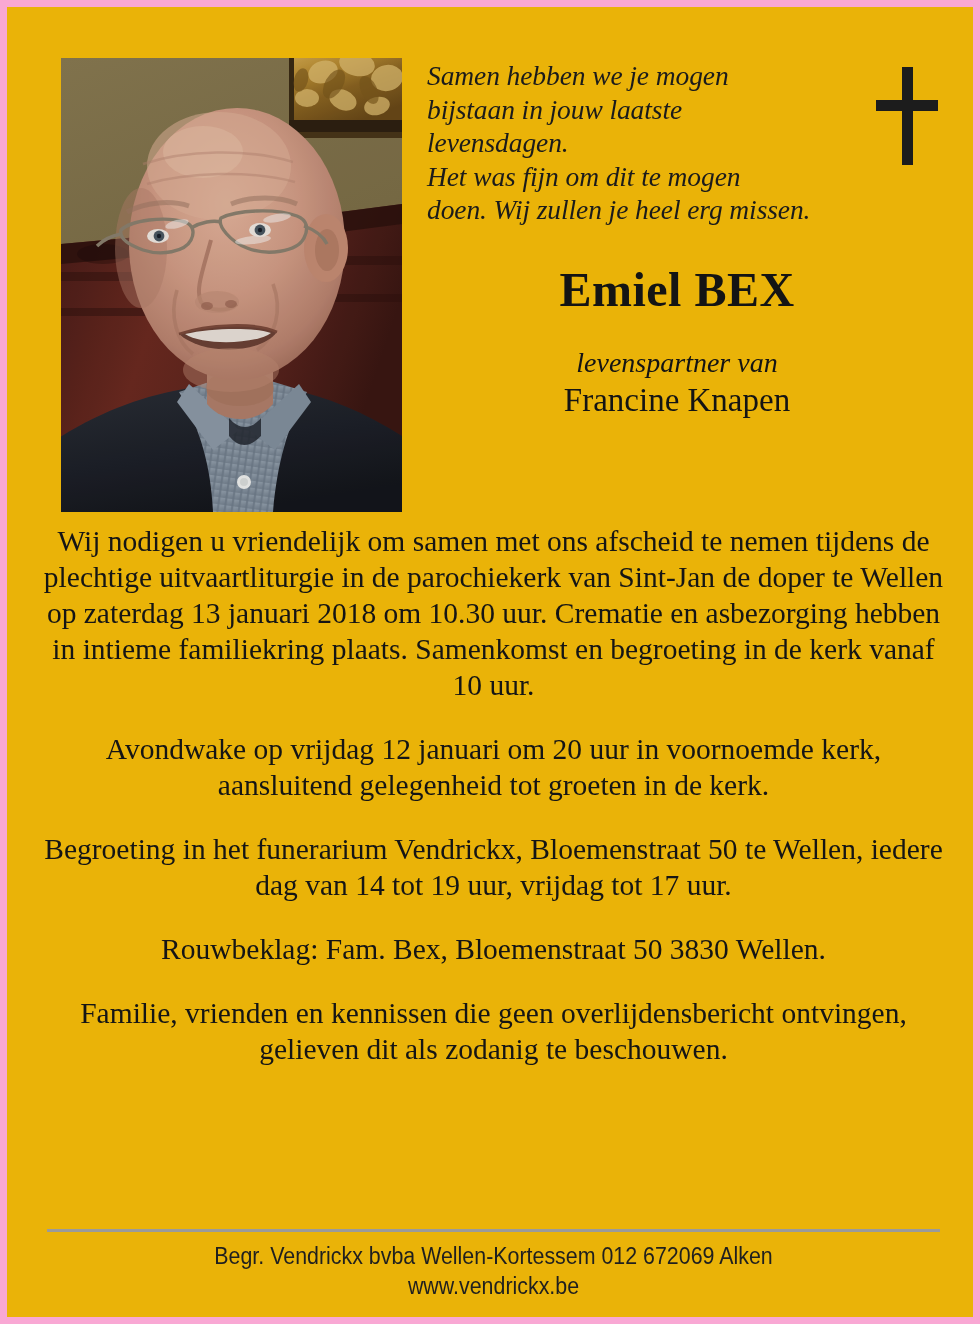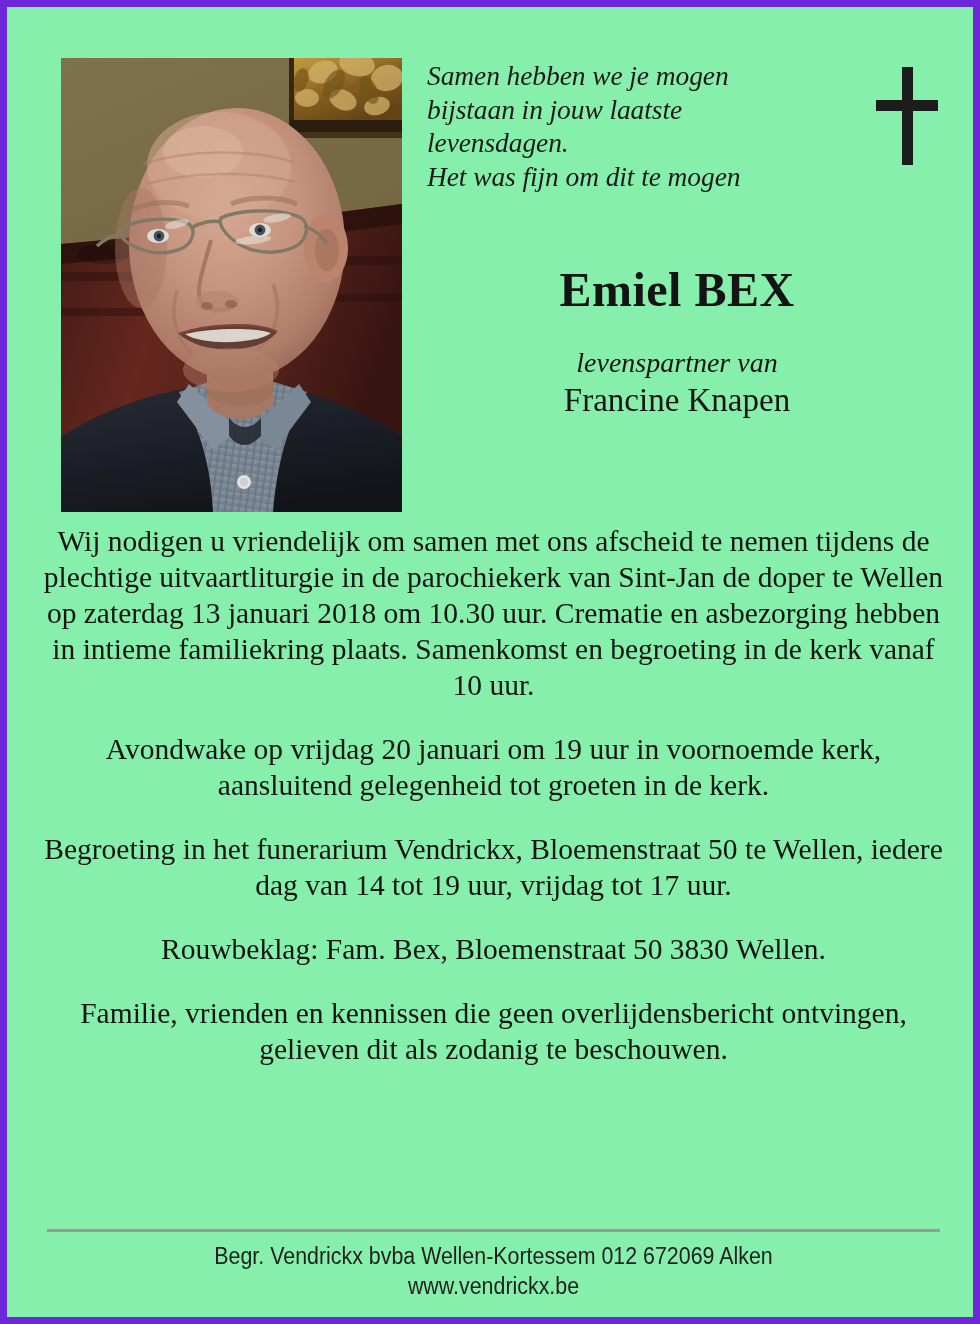--- a/index.html
+++ b/index.html
@@ -10,22 +10,22 @@
   }
   body {
     font-family: "Liberation Serif", "DejaVu Serif", serif;
   }
 
   .card {
     position: relative;
     width: 980px;
     height: 1324px;
     box-sizing: border-box;
-    background: #86efac;
-    border: 7px solid #6d28d9;
+    background: #eab308;
+    border: 7px solid #f9a8d4;
     overflow: hidden;
   }
 
   
   .top-area {
     position: relative;
     height: 462px;
   }
 
   .portrait {
@@ -301,37 +301,38 @@
           </g>
         </g>
       </svg>
     </div>
 
     <div class="poem">
       <div>Samen hebben we je mogen</div>
       <div>bijstaan in jouw laatste</div>
       <div>levensdagen.</div>
       <div>Het was fijn om dit te mogen</div>
+      <div>doen. Wij zullen je heel erg missen.</div>
     </div>
 
     <div class="cross">
       <div class="bar-v"></div>
       <div class="bar-h"></div>
     </div>
 
     <div class="name-block">
       <div class="deceased-name">Emiel BEX</div>
       <div class="relation">levenspartner van</div>
       <div class="partner-name">Francine Knapen</div>
     </div>
   </div>
 
   <div class="body-text">
     <p><span>Wij nodigen u vriendelijk om samen met ons afscheid te nemen tijdens de plechtige uitvaartliturgie in de parochiekerk van Sint-Jan de doper te Wellen op </span><b>zaterdag 13 januari 2018 om 10.30 uur.</b><span> Crematie en asbezorging hebben in intieme familiekring plaats. Samenkomst en begroeting in de kerk vanaf 10 uur.</span></p>
-    <p>Avondwake op vrijdag 20 januari om 19 uur in voornoemde kerk, aansluitend gelegenheid tot groeten in de kerk.</p>
+    <p>Avondwake op vrijdag 12 januari om 20 uur in voornoemde kerk, aansluitend gelegenheid tot groeten in de kerk.</p>
     <p>Begroeting in het funerarium Vendrickx, Bloemenstraat 50 te Wellen, iedere dag van 14 tot 19 uur, vrijdag tot 17 uur.</p>
     <p>Rouwbeklag: Fam. Bex, Bloemenstraat 50 3830 Wellen.</p>
     <p>Familie, vrienden en kennissen die geen overlijdensbericht ontvingen, gelieven dit als zodanig te beschouwen.</p>
   </div>
 
   <div class="footer">
     <div class="rule"></div>
     <div class="line">Begr. Vendrickx bvba Wellen-Kortessem 012 672069 Alken</div>
     <div class="line">www.vendrickx.be</div>
     <div class="pad"></div>

